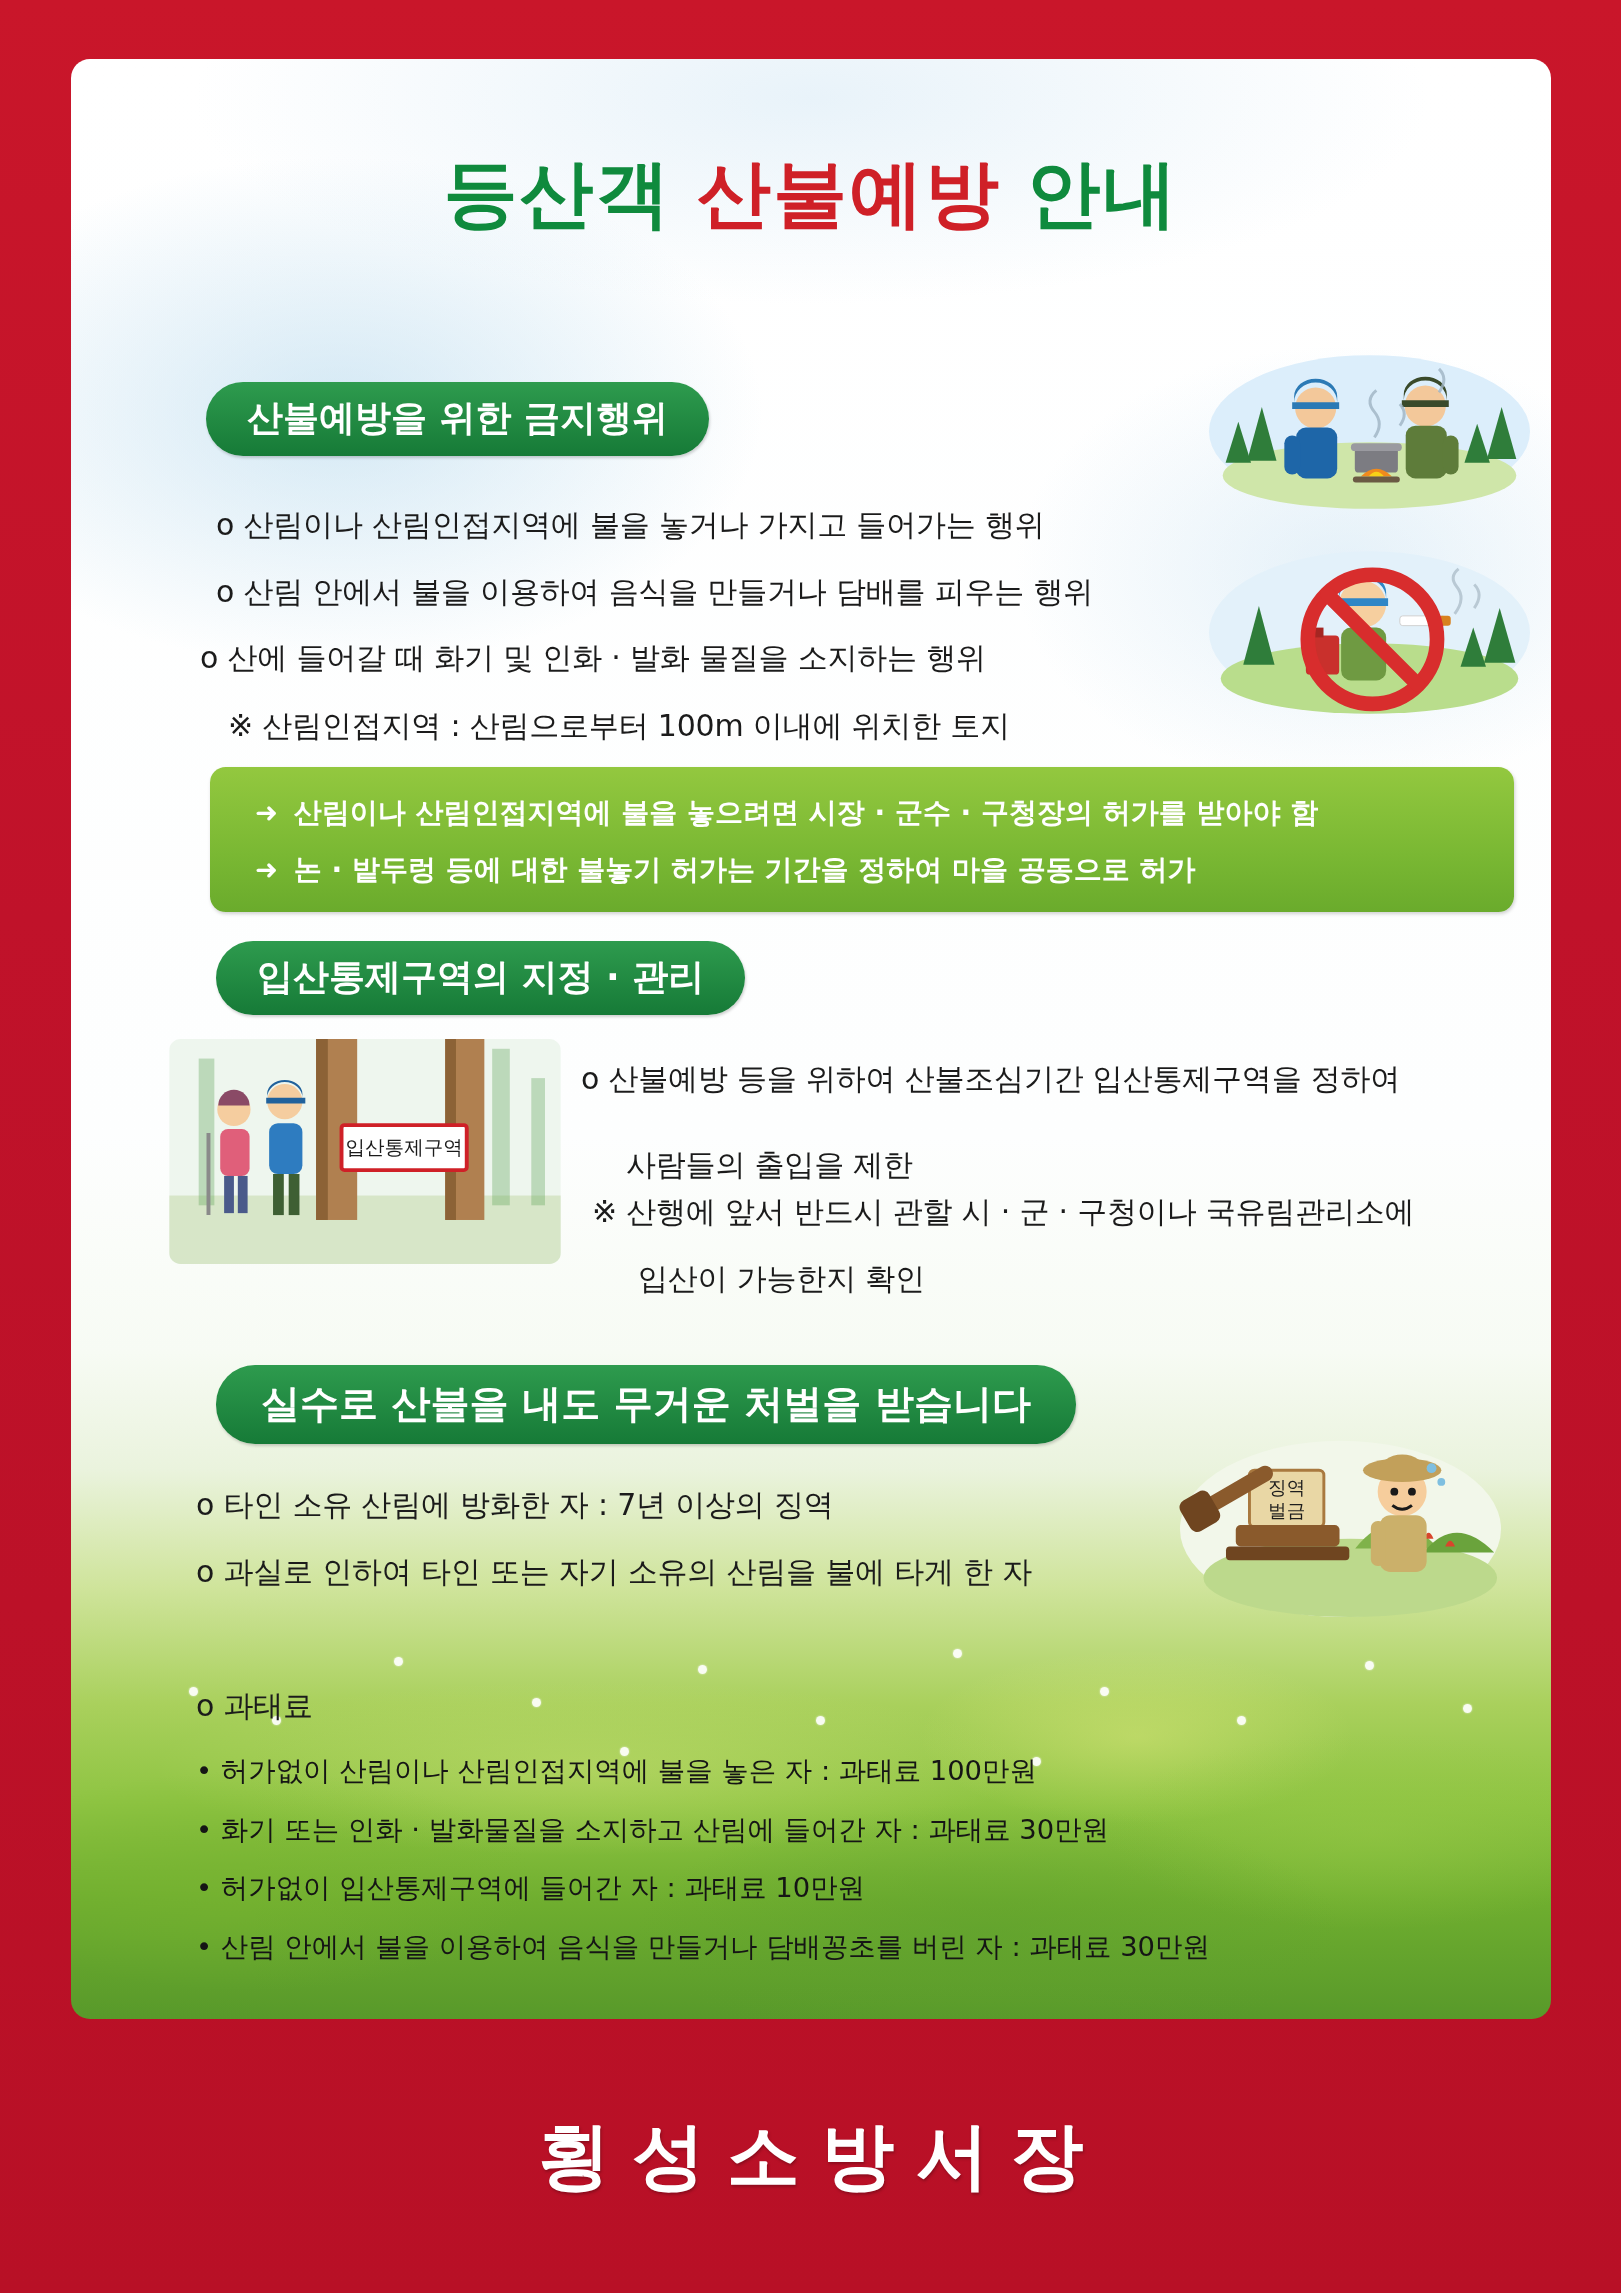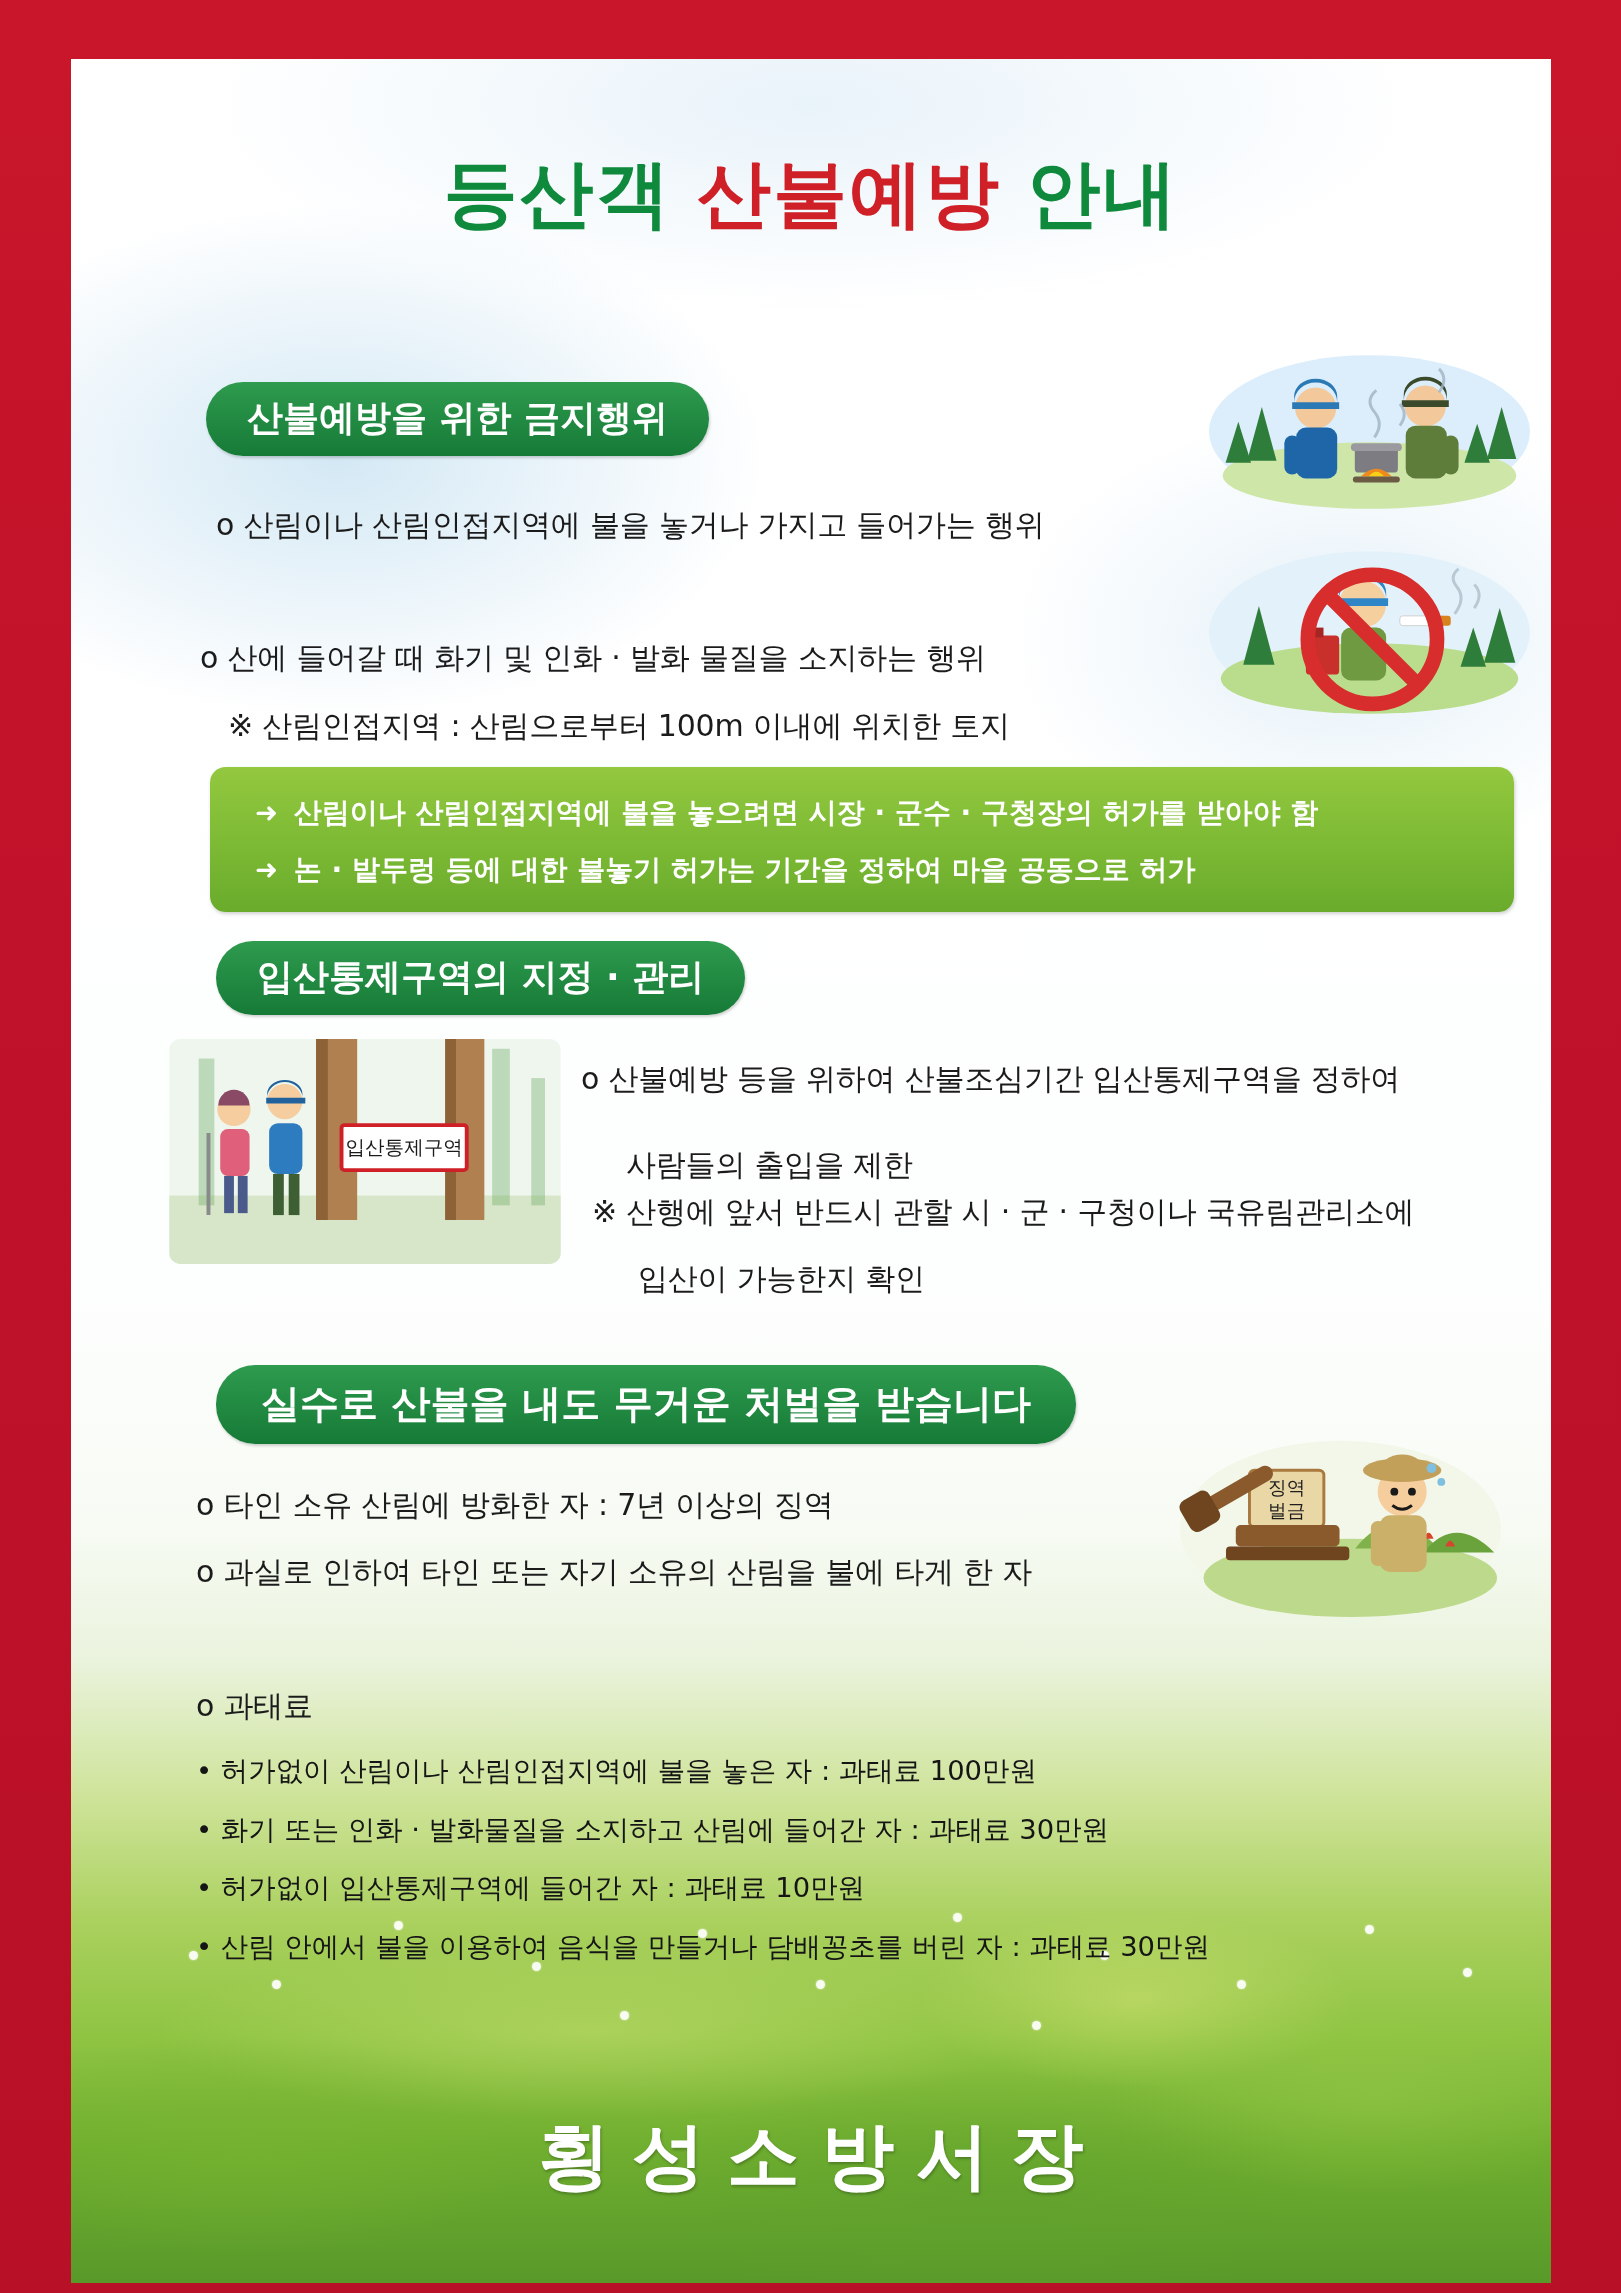--- a/index.html
+++ b/index.html
@@ -23,27 +23,28 @@
     left: 0; top: 0;
     width: 1621px;
     height: 2294px;
     background: linear-gradient(180deg, #c9162a 0%, #c0122a 40%, #b81026 100%);
   }
   .frame-inner {
     position: absolute;
     left: 71px;
     top: 59px;
     width: 1480px;
-    height: 2224px;
+    height: 1960px;
     background:
       radial-gradient(ellipse 686px 412px at 18% 18%, rgba(176,214,236,0.55) 0%, rgba(176,214,236,0.0) 62%),
       radial-gradient(ellipse 549px 372px at 86% 26%, rgba(190,220,240,0.40) 0%, rgba(190,220,240,0) 60%),
       radial-gradient(ellipse 882px 294px at 50% 2%, rgba(205,228,243,0.45) 0%, rgba(205,228,243,0) 70%),
       linear-gradient(180deg, #ffffff 0%, #fdfefe 55%, #f7fbf4 66%, #eaf3dd 72%, #cfe49b 78%, #a9d05c 84%, #8ec442 89%, #6fae2f 94%, #58992a 100%);
     overflow: hidden;
+    border-radius: 19px;
   }
   
   .grass-texture {
     position: absolute;
     left: 0;
     bottom: 0;
     width: 100%;
     height: 627px;
     background:
       radial-gradient(ellipse 412px 157px at 12% 78%, rgba(120,180,48,0.55) 0%, rgba(120,180,48,0) 70%),
@@ -193,20 +194,21 @@
       <div class="flower" style="left:549px; bottom:263px;"></div>
       <div class="flower" style="left:961px; bottom:253px;"></div>
 
       <div class="title">
         <span class="g">등산객</span><span class="sp"></span><span class="r">산불예방</span><span class="sp"></span><span class="g">안내</span>
       </div>
 
       <div class="heading h1">산불예방을 위한 금지행위</div>
 
       <div class="bullet-line" style="left:145px; top:446px;">o 산림이나 산림인접지역에 불을 놓거나 가지고 들어가는 행위</div>
+      <div class="bullet-line" style="left:145px; top:513px;">o 산림 안에서 불을 이용하여 음식을 만들거나 담배를 피우는 행위</div>
       <div class="bullet-line" style="left:129px; top:579px;">o 산에 들어갈 때 화기 및 인화 · 발화 물질을 소지하는 행위</div>
       <div class="bullet-line" style="left:157px; top:647px;">※ 산림인접지역 : 산림으로부터 100m 이내에 위치한 토지</div>
 
       <div class="illus illus-1">
         <svg viewBox="0 0 330 160" width="323" height="157" xmlns="http://www.w3.org/2000/svg">
           <ellipse cx="165" cy="80" rx="164" ry="78" fill="#dceefb"></ellipse>
           <ellipse cx="165" cy="125" rx="150" ry="34" fill="#cfe6a9"></ellipse>
           <g fill="#2f7d3a">
             <polygon points="40,110 55,55 70,110"></polygon>
             <polygon points="18,112 31,70 44,112"></polygon>

